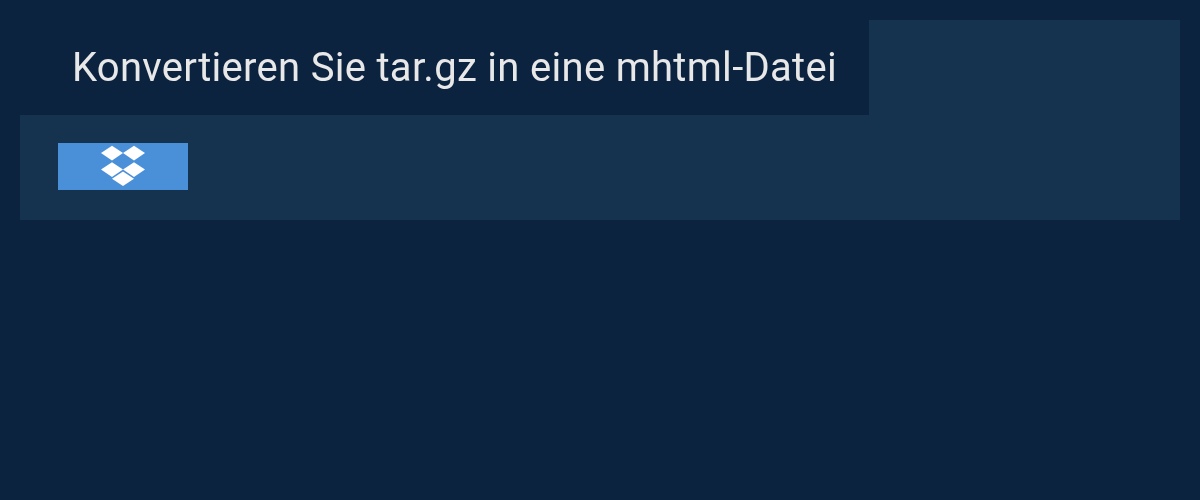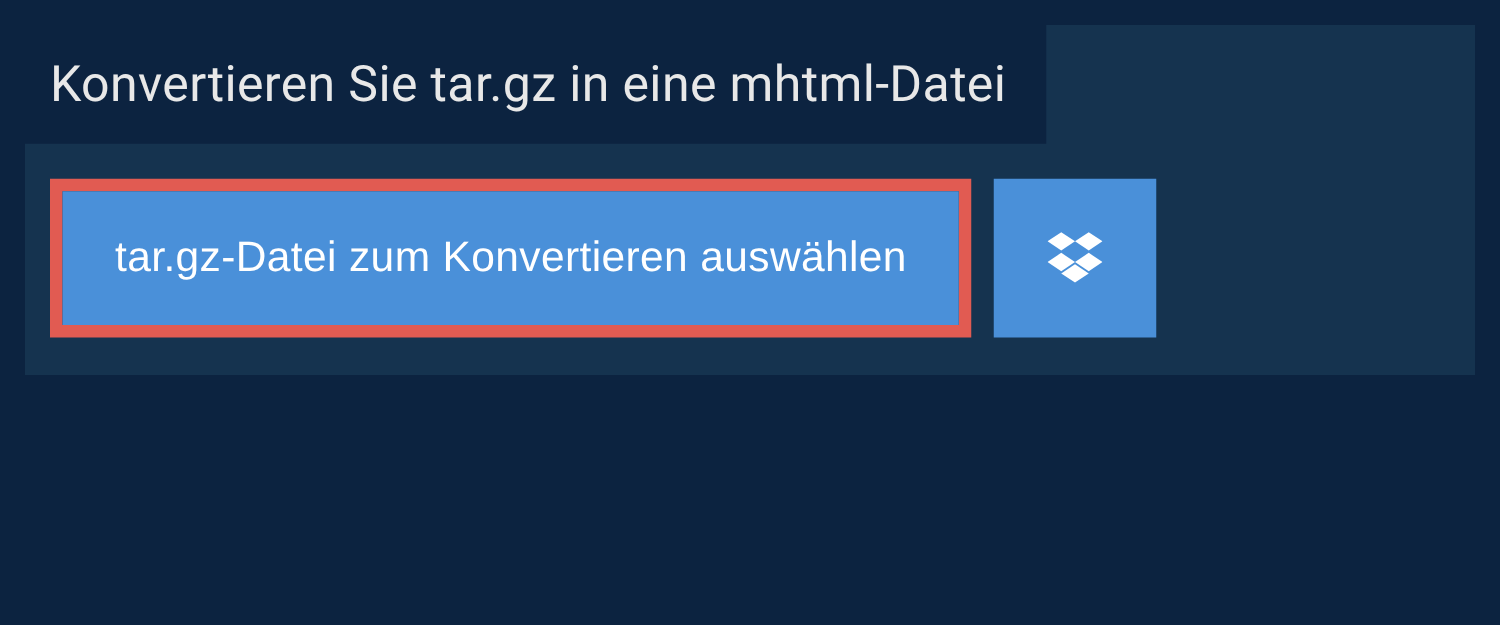--- a/index.html
+++ b/index.html
@@ -23,20 +23,21 @@
       background-color: #0c2340;
       display: inline-block;
       padding: 24px 32px 24px 20px;
       margin-bottom: 28px;
     }
     .header-text {
       color: #e8e8e8;
       font-size: 40px;
       font-weight: 400;
       letter-spacing: 0.3px;
+      margin-left: 32px;
     }
     .button-row {
       display: flex;
       align-items: stretch;
       padding: 0 20px;
     }
     .select-button-wrapper {
       border: 10px solid #e15b52;
       display: inline-block;
     }
@@ -67,23 +68,20 @@
     }
   </style>
 </head>
 <body>
 
 <div class="panel">
   <div class="header">
     <h1 class="header-text">Konvertieren Sie tar.gz in eine mhtml-Datei</h1>
   </div>
   <div class="button-row">
-    <div class="select-button-wrapper">
-      <button class="select-button">tar.gz-Datei zum Konvertieren auswählen</button>
-    </div>
     <button class="dropbox-button">
       <span>
         <svg class="dropbox-icon" viewBox="0 0 48 48" fill="#ffffff">
           <path d="M12 3 L24 11 L12 19 L0 11 Z"></path>
           <path d="M36 3 L48 11 L36 19 L24 11 Z"></path>
           <path d="M12 21 L24 29 L12 37 L0 29 Z"></path>
           <path d="M36 21 L48 29 L36 37 L24 29 Z"></path>
           <path d="M24 31 L36 39 L24 47 L12 39 Z"></path>
         </svg>
       </span>

